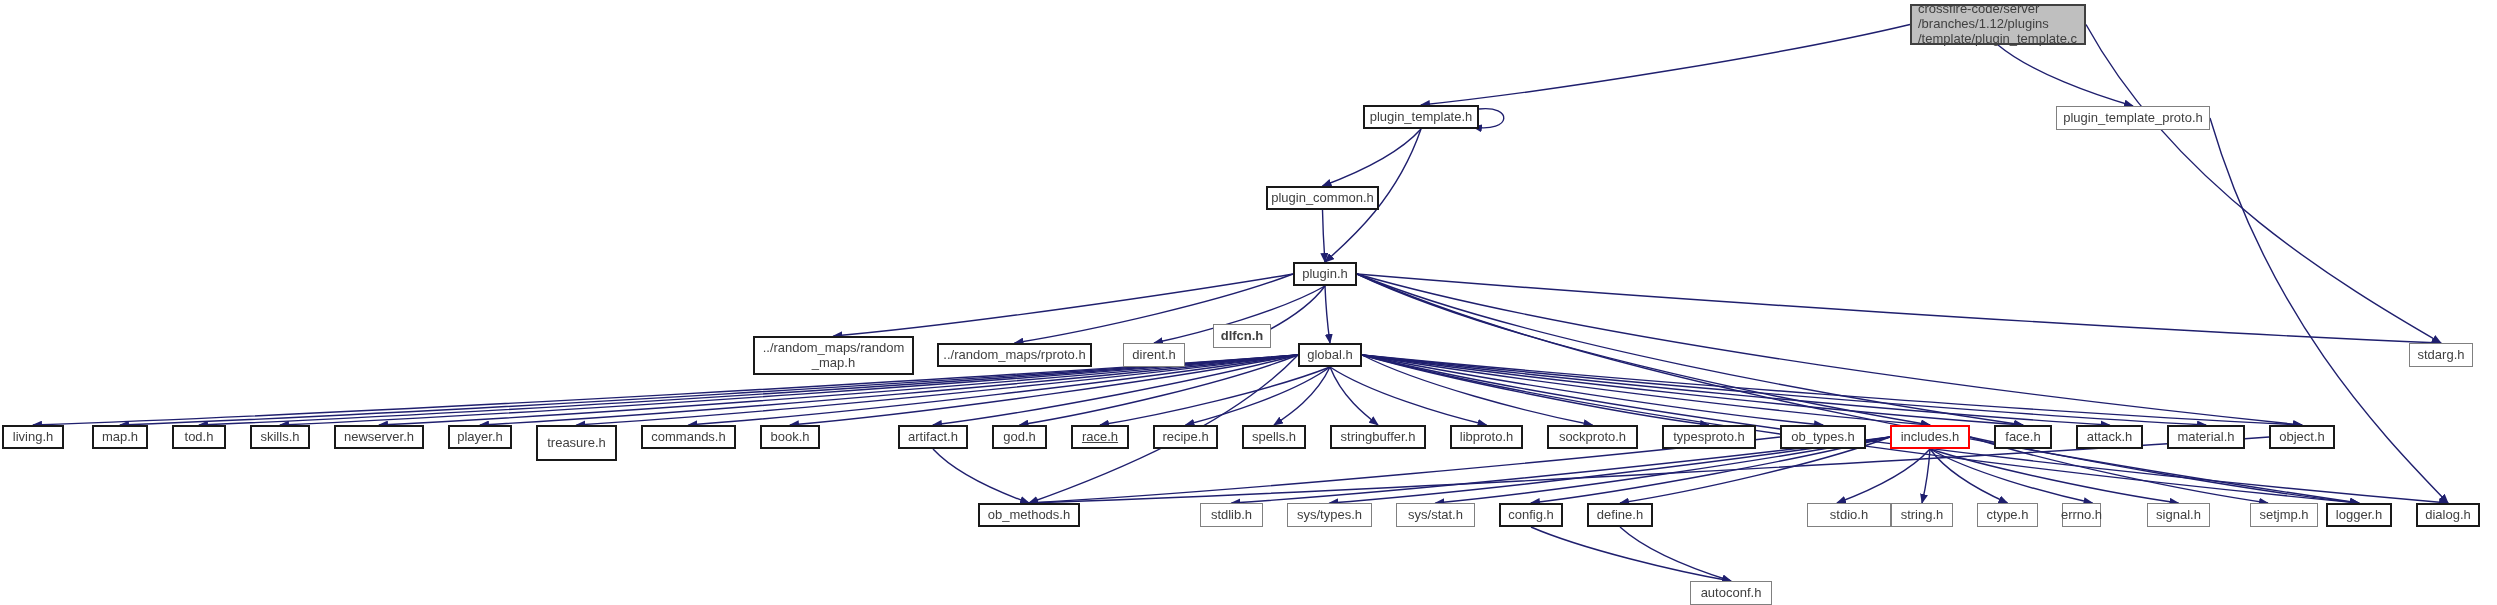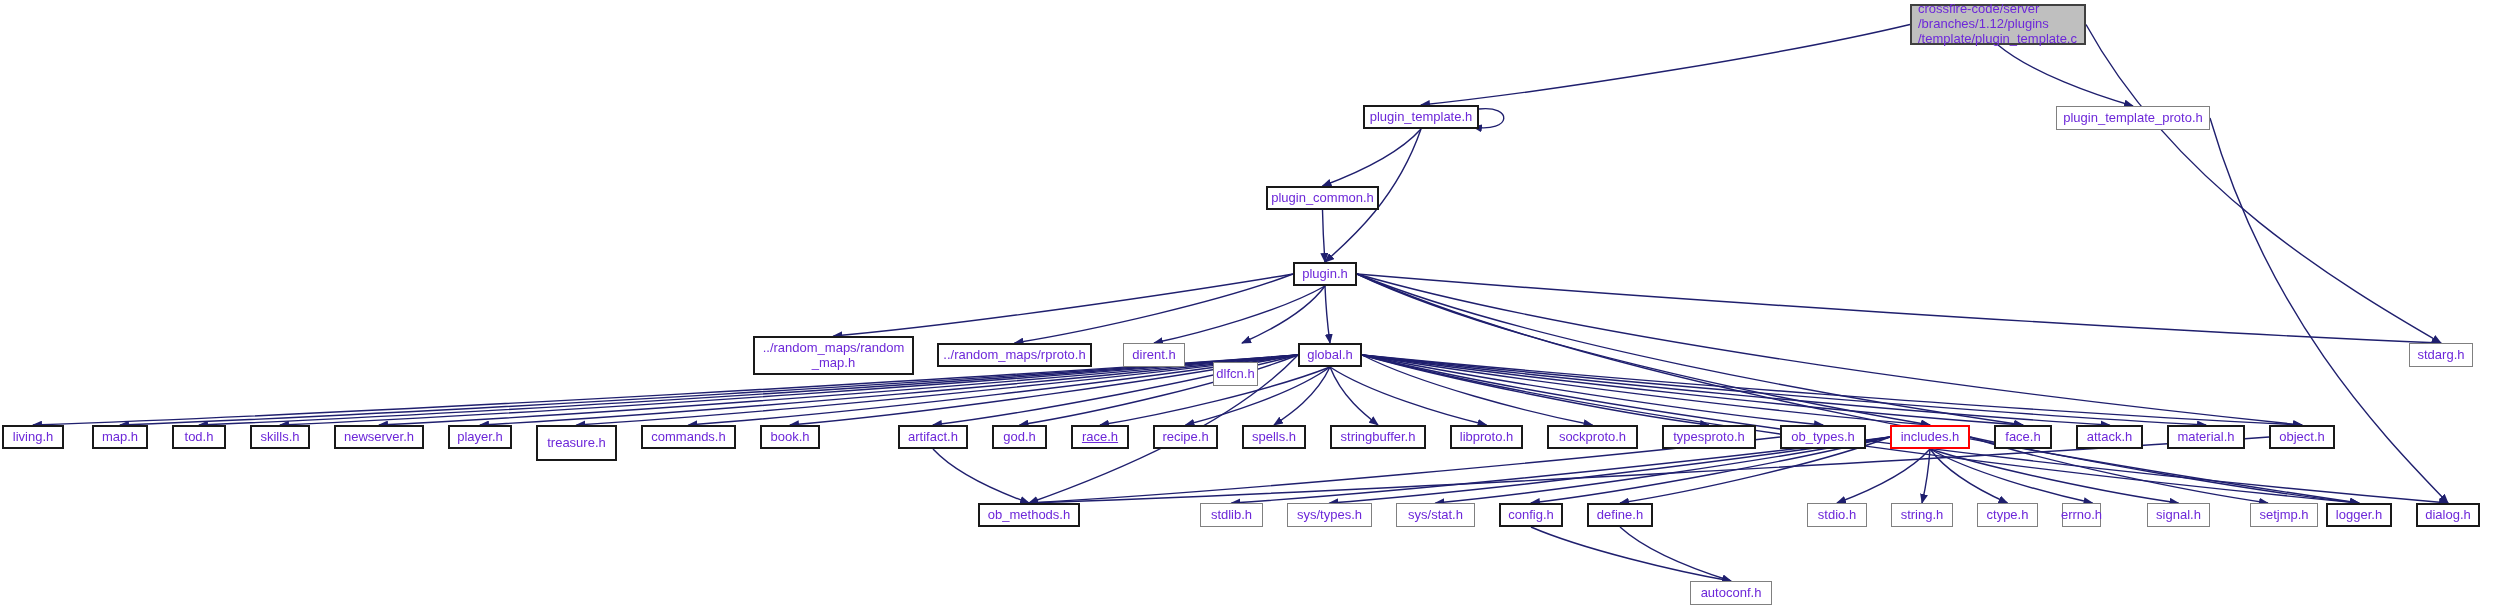--- a/index.html
+++ b/index.html
@@ -1,20 +1,20 @@
 <!DOCTYPE html>
 <html><head>
 <meta charset="utf-8">
 <style>
   html,body{margin:0;padding:0;background:#ffffff;}
   body{width:2497px;height:605px;font-family:"Liberation Sans",sans-serif;overflow:hidden;}
   #graph{position:relative;width:2497px;height:605px;}
   svg.edges{position:absolute;left:0;top:0;width:2497px;height:605px;pointer-events:none;}
   .node{position:absolute;box-sizing:border-box;display:flex;align-items:center;justify-content:center;
-        background:#ffffff;border:1px solid #808080;font-size:13px;color:#6d28d9;line-height:1.15;
+        background:#ffffff;border:1px solid #808080;font-size:13px;color:#404040;line-height:1.15;
         text-align:center;white-space:pre-line;padding:0 4px;}
   .node.lib{border:1px solid #808080;}
   .node.bold{border:2px solid #191919;}
   .node.root{background:#bfbfbf;border:2px solid #404040;text-align:left;justify-content:flex-start;
              padding:3px 6px;font-size:13px;}
   .node.current{border:2px solid #ff0000;}
 </style>
 </head>
 <body>
 
@@ -95,21 +95,21 @@
 /branches/1.12/plugins
 /template/plugin_template.c</div>
       <div class="node bold" style="left: 1363px; top: 105px; width: 116px; height: 24px;">plugin_template.h</div>
       <div class="node lib" style="left: 2056px; top: 106px; width: 154px; height: 24px;">plugin_template_proto.h</div>
       <div class="node bold" style="left: 1266px; top: 186px; width: 113px; height: 24px;">plugin_common.h</div>
       <div class="node bold" style="left: 1293px; top: 262px; width: 64px; height: 24px;">plugin.h</div>
       <div class="node bold" style="left: 753px; top: 336px; width: 161px; height: 39px;">../random_maps/random
 _map.h</div>
       <div class="node bold" style="left: 937px; top: 343px; width: 155px; height: 24px;">../random_maps/rproto.h</div>
       <div class="node lib" style="left: 1123px; top: 343px; width: 62px; height: 24px;">dirent.h</div>
-      <div class="node lib" style="left: 1213px; top: 362px; width: 45px; height: 24px;">dlfcn.h</div>
+      <div class="node lib" style="left: 1213px; top: 324px; width: 58px; height: 24px; font-weight: bold;">dlfcn.h</div>
       <div class="node bold" style="left: 1298px; top: 343px; width: 64px; height: 24px;">global.h</div>
       <div class="node lib" style="left: 2409px; top: 343px; width: 64px; height: 24px;">stdarg.h</div>
       <div class="node bold" style="left: 2px; top: 425px; width: 62px; height: 24px;">living.h</div>
       <div class="node bold" style="left: 92px; top: 425px; width: 56px; height: 24px;">map.h</div>
       <div class="node bold" style="left: 172px; top: 425px; width: 54px; height: 24px;">tod.h</div>
       <div class="node bold" style="left: 250px; top: 425px; width: 60px; height: 24px;">skills.h</div>
       <div class="node bold" style="left: 334px; top: 425px; width: 90px; height: 24px;">newserver.h</div>
       <div class="node bold" style="left: 448px; top: 425px; width: 64px; height: 24px;">player.h</div>
       <div class="node bold" style="left: 536px; top: 425px; width: 81px; height: 36px;">treasure.h</div>
       <div class="node bold" style="left: 641px; top: 425px; width: 95px; height: 24px;">commands.h</div>
@@ -128,21 +128,21 @@
       <div class="node bold" style="left: 1994px; top: 425px; width: 58px; height: 24px;">face.h</div>
       <div class="node bold" style="left: 2076px; top: 425px; width: 67px; height: 24px;">attack.h</div>
       <div class="node bold" style="left: 2167px; top: 425px; width: 78px; height: 24px;">material.h</div>
       <div class="node bold" style="left: 2269px; top: 425px; width: 66px; height: 24px;">object.h</div>
       <div class="node bold" style="left: 978px; top: 503px; width: 102px; height: 24px;">ob_methods.h</div>
       <div class="node lib" style="left: 1200px; top: 503px; width: 63px; height: 24px;">stdlib.h</div>
       <div class="node lib" style="left: 1287px; top: 503px; width: 85px; height: 24px;">sys/types.h</div>
       <div class="node lib" style="left: 1396px; top: 503px; width: 79px; height: 24px;">sys/stat.h</div>
       <div class="node bold" style="left: 1499px; top: 503px; width: 64px; height: 24px;">config.h</div>
       <div class="node bold" style="left: 1587px; top: 503px; width: 66px; height: 24px;">define.h</div>
-      <div class="node lib" style="left: 1807px; top: 503px; width: 60px; height: 24px;">stdio.h</div>
+      <div class="node lib" style="left: 1807px; top: 503px; width: 84px; height: 24px;">stdio.h</div>
       <div class="node lib" style="left: 1891px; top: 503px; width: 62px; height: 24px;">string.h</div>
       <div class="node lib" style="left: 1977px; top: 503px; width: 61px; height: 24px;">ctype.h</div>
       <div class="node lib" style="left: 2062px; top: 503px; width: 39px; height: 24px;">errno.h</div>
       <div class="node lib" style="left: 2147px; top: 503px; width: 63px; height: 24px;">signal.h</div>
       <div class="node lib" style="left: 2234px; top: 503px; width: 68px; height: 24px; margin-left: 16px;">setjmp.h</div>
       <div class="node bold" style="left: 2326px; top: 503px; width: 66px; height: 24px;">logger.h</div>
       <div class="node bold" style="left: 2416px; top: 503px; width: 64px; height: 24px;">dialog.h</div>
       <div class="node lib" style="left: 1690px; top: 581px; width: 82px; height: 24px;">autoconf.h</div>
     </div>
 </div>

